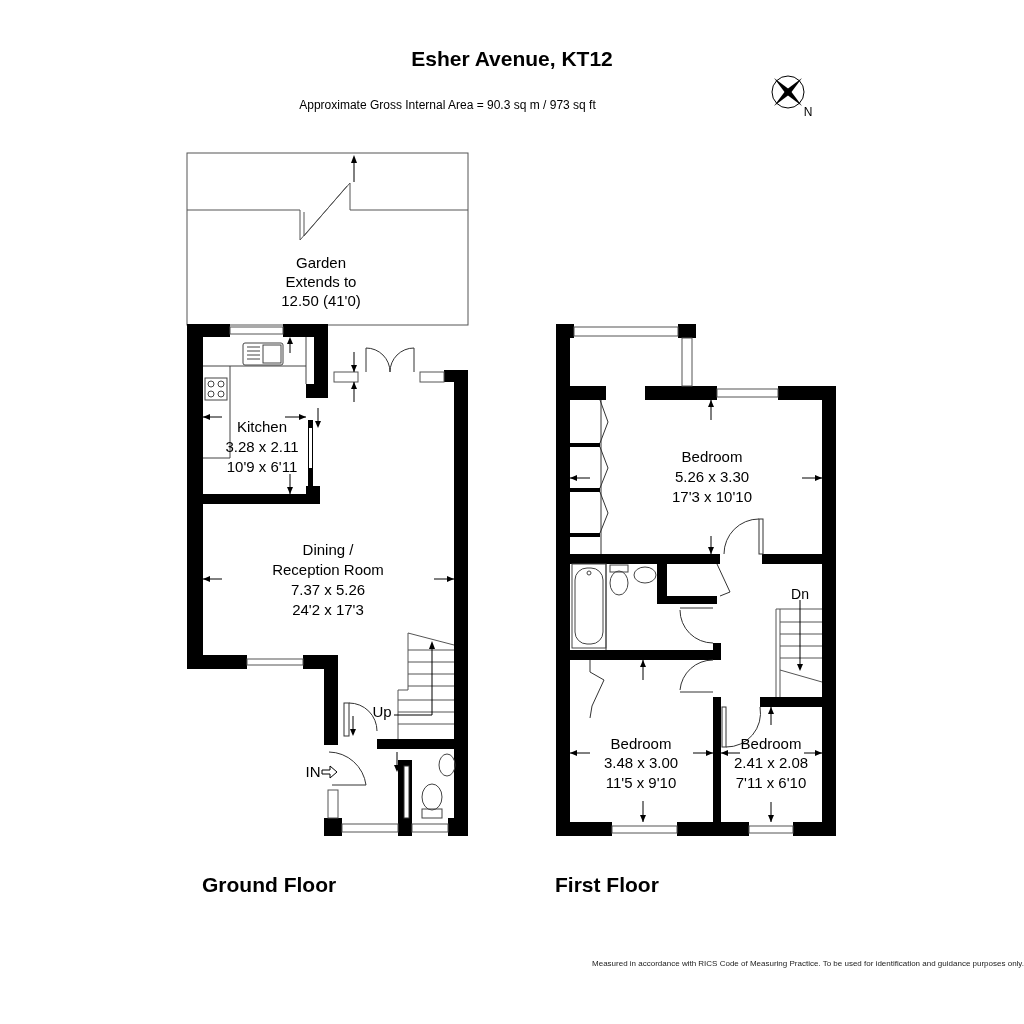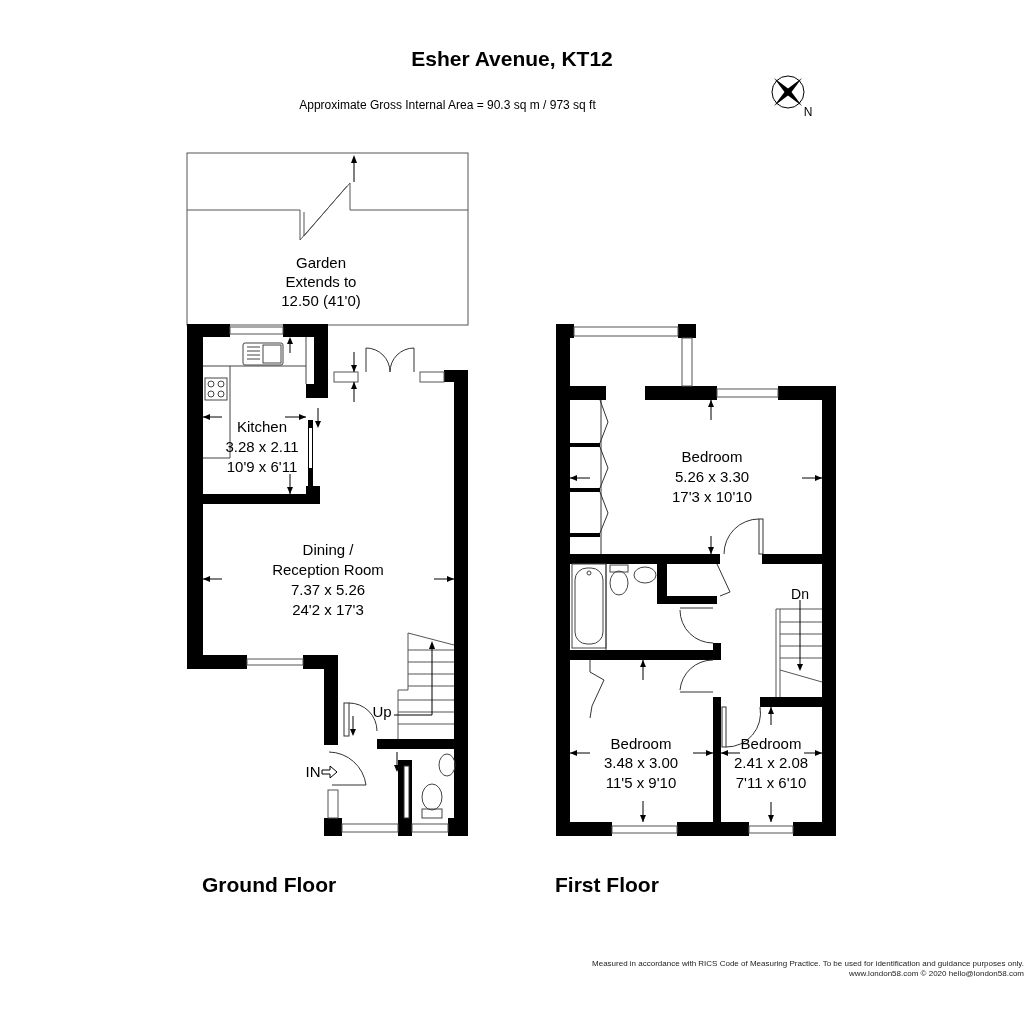--- a/index.html
+++ b/index.html
@@ -301,14 +301,13 @@
 
     <text class="room-label" x="800" y="659" style="font-size:14px" transform="translate(0,-60)">Dn</text>
   </g>
 </svg>
 
 <div class="floor-label" style="left:202px;">Ground Floor</div>
 <div class="floor-label" style="left:555px;">First Floor</div>
 
 <div class="disclaimer">
   <div>Measured in accordance with RICS Code of Measuring Practice. To be used for identification and guidance purposes only.</div>
-  <div>www.london58.com © 2020 hello@london58.com</div>
 </div>
 
 </body></html>

